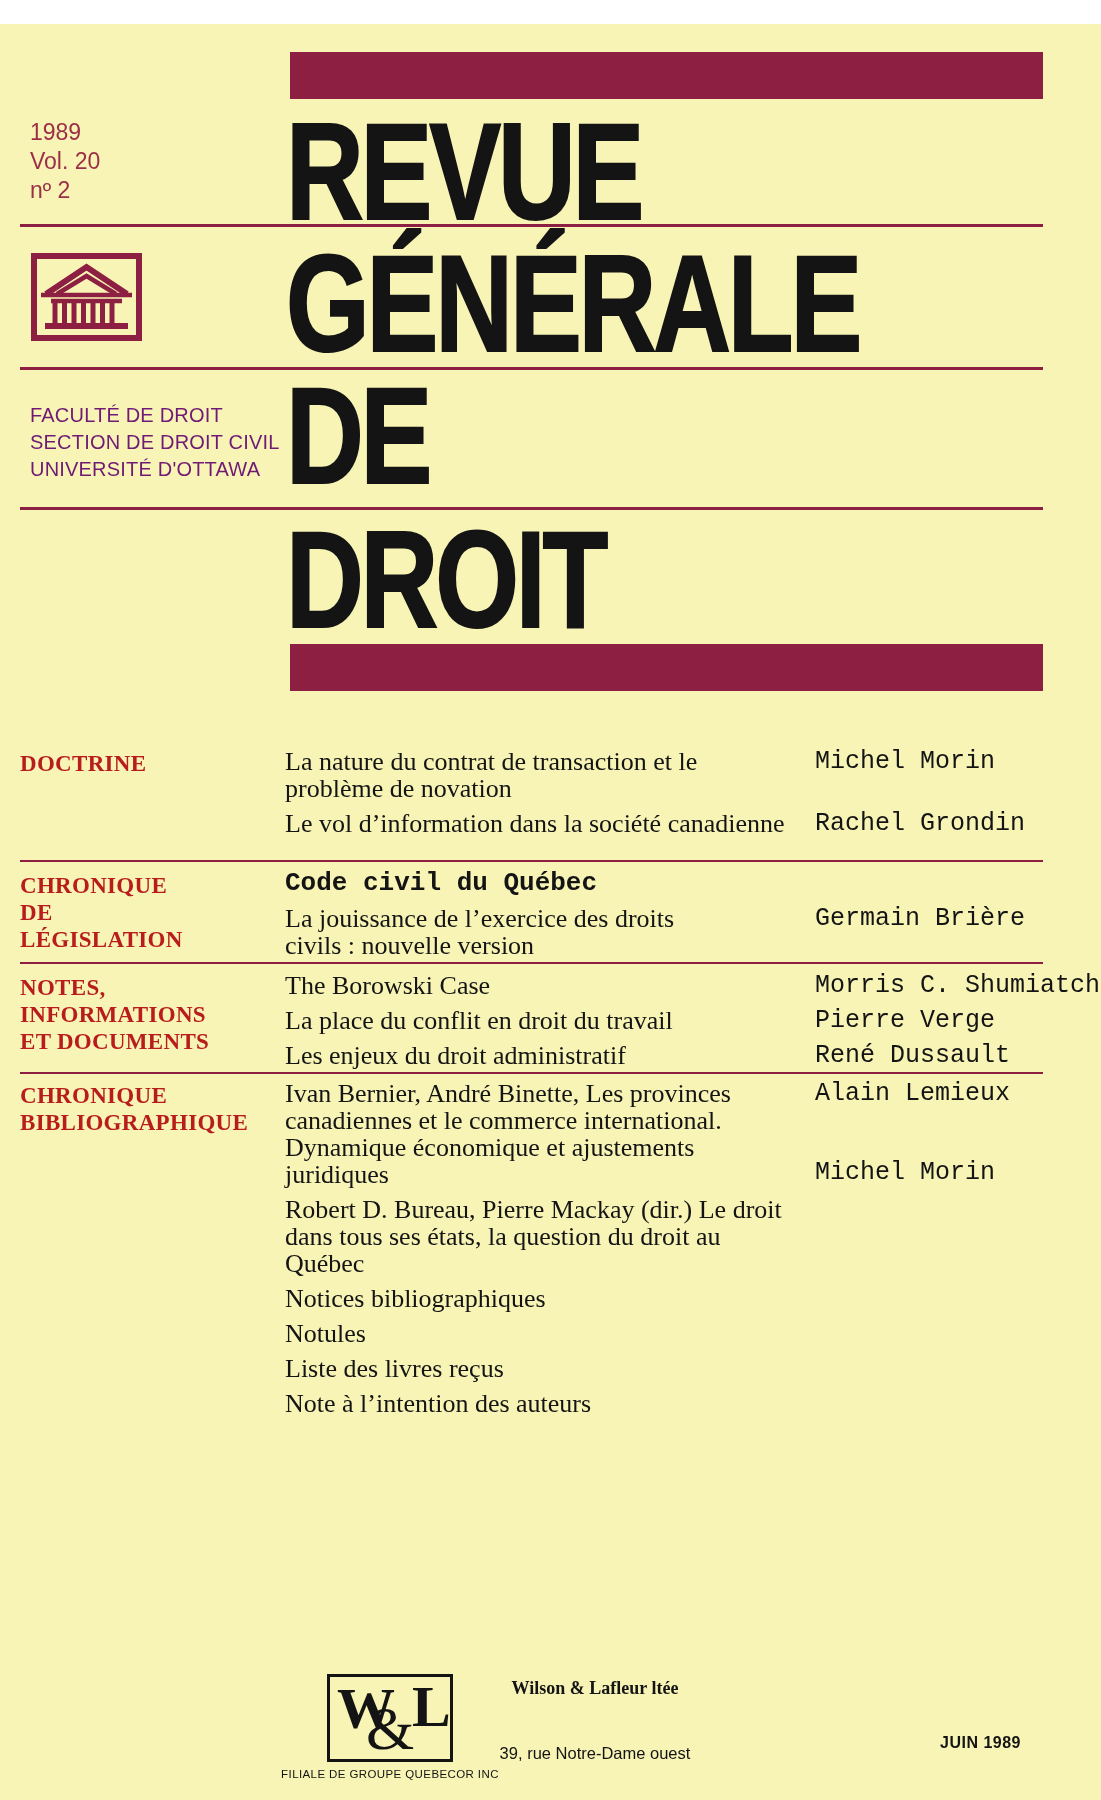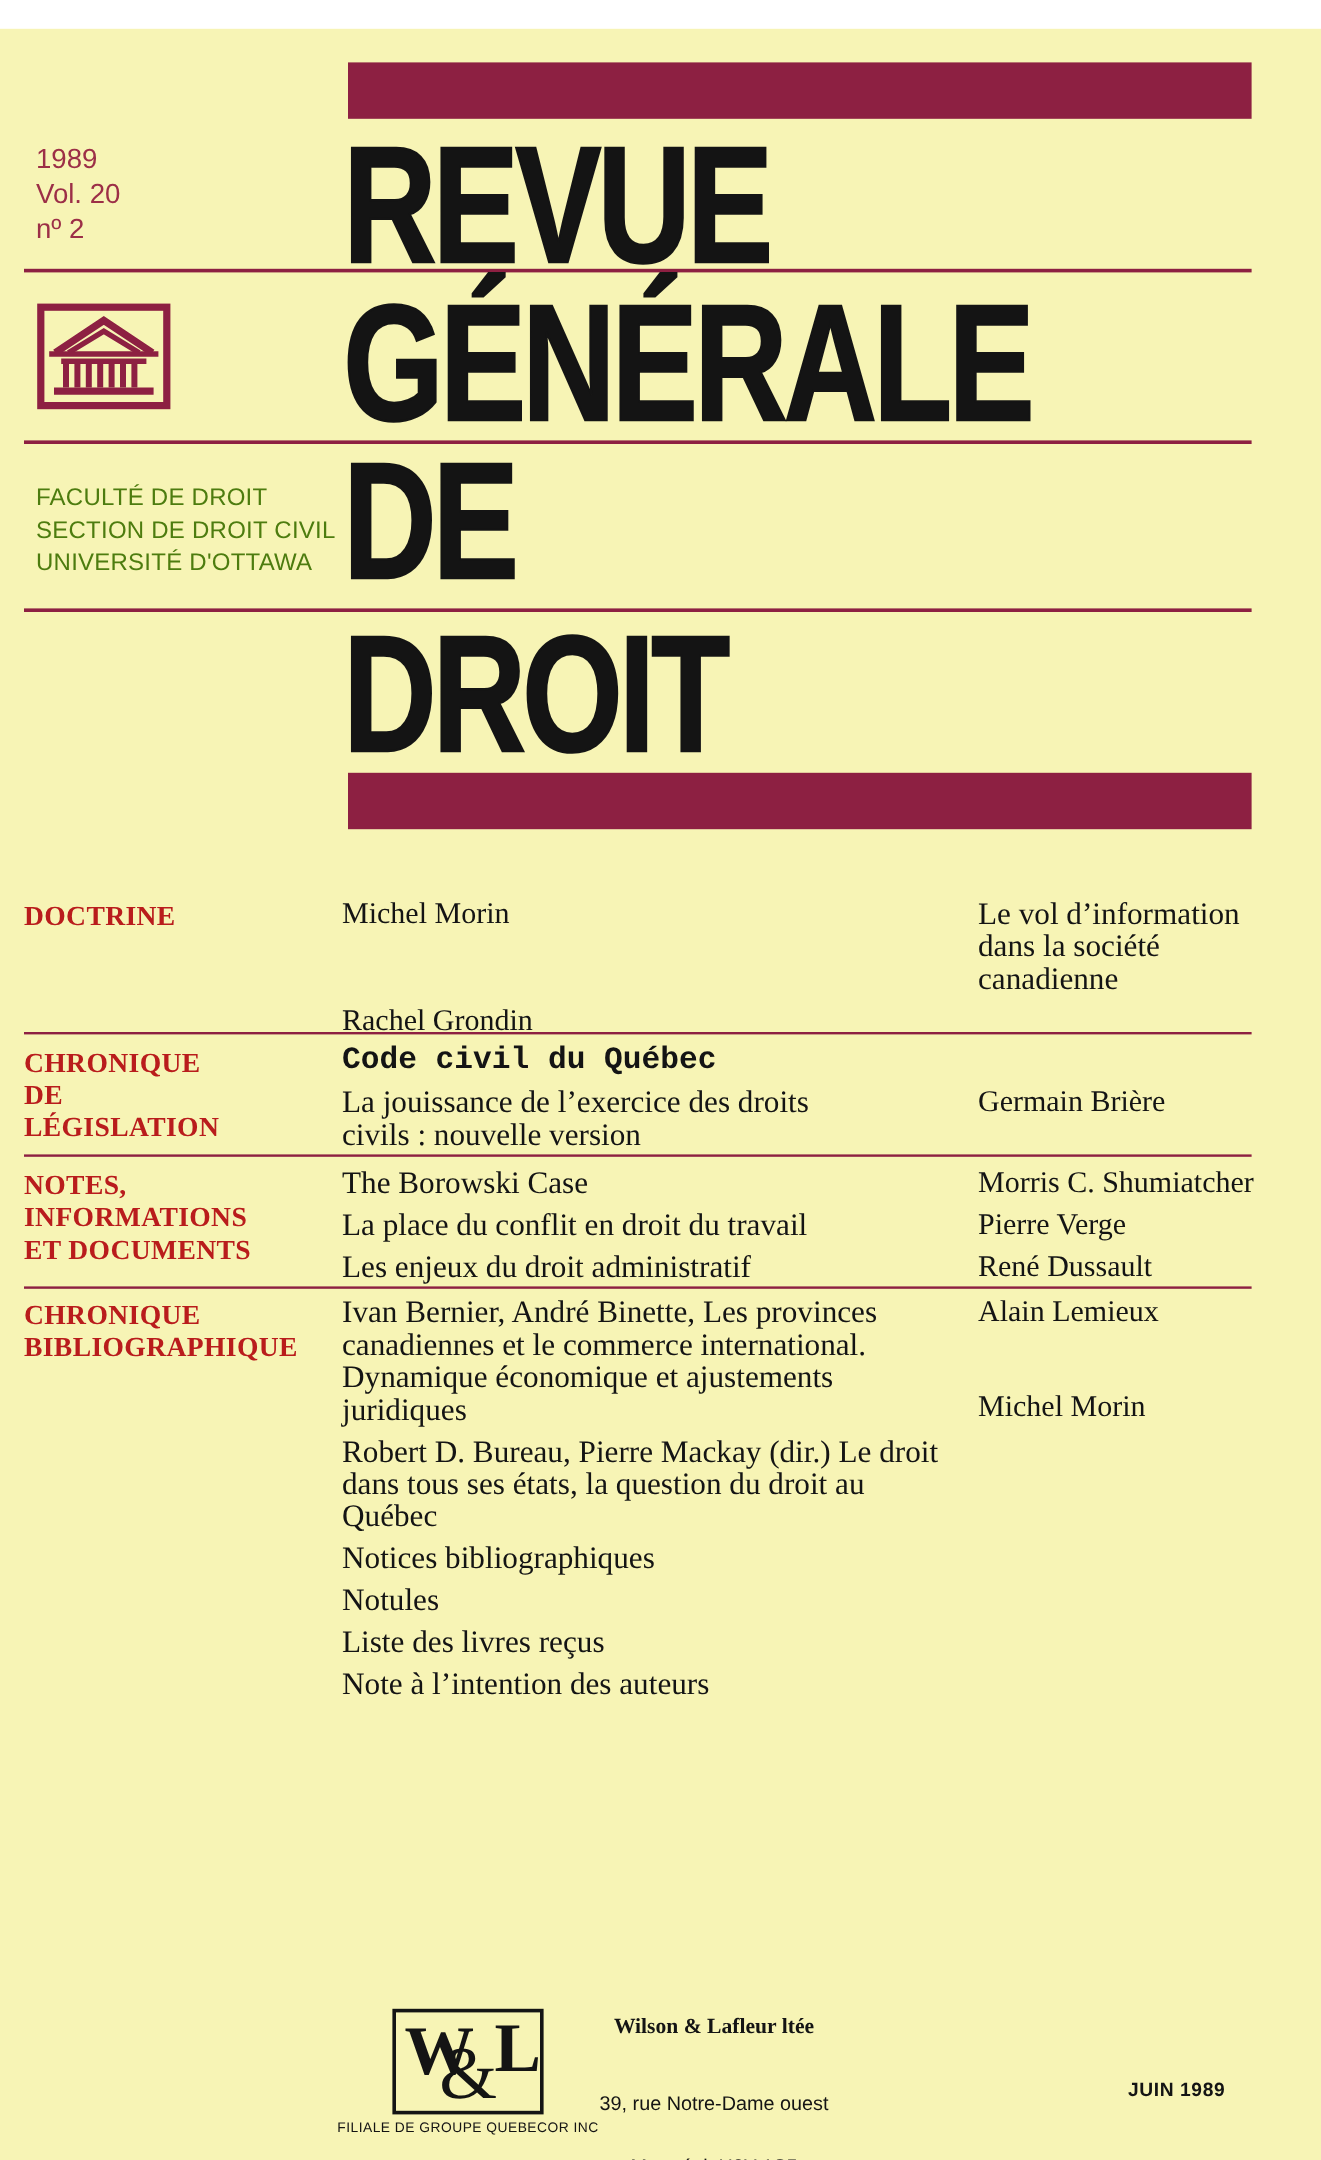--- a/index.html
+++ b/index.html
@@ -6,39 +6,39 @@
   .cover{
     position:relative;width:1101px;height:1800px;
     background:#f7f4b5;overflow:hidden;
     font-family:"Liberation Sans",sans-serif;
     margin-top:24px;
   }
   .bar{position:absolute;left:290px;width:753px;height:47px;background:#8d2042;}
   .rule{position:absolute;left:20px;width:1023px;height:3px;background:#8d2042;}
   .meta{position:absolute;left:30px;top:94px;font-size:23px;line-height:29px;color:#9c2f47;}
   .logo-box{position:absolute;left:30px;top:228px;width:113px;height:90px;}
-  .affil{position:absolute;left:30px;top:378px;font-size:20px;line-height:27px;color:#4d7c0f;letter-spacing:.2px;}
+  .affil{position:absolute;left:30px;top:378px;font-size:20px;line-height:27px;color:#701a75;letter-spacing:.2px;}
   .title-line{
     position:absolute;left:286px;color:#141414;
     font-family:"Liberation Sans",sans-serif;font-weight:bold;
     font-size:138px;line-height:1;letter-spacing:-4px;
     transform:scaleX(.78);transform-origin:left top;
     -webkit-text-stroke:2px #141414;white-space:nowrap;
   }
   
   .sec{position:absolute;left:20px;width:1023px;font-family:"Liberation Serif",serif;}
   .sec .heading{
     position:absolute;left:0;top:2px;width:260px;
     font-weight:bold;font-size:23px;line-height:27px;color:#b91c1c;letter-spacing:.3px;
   }
   .entries{
     margin-left:265px;display:grid;grid-template-columns:530px 228px;
     row-gap:8px;font-size:26px;line-height:27px;color:#141414;align-items:start;
   }
-  .entries .author{font-size:25px;white-space:nowrap;}
+  .entries .author{font-size:25px;white-space:nowrap;font-family:Liberation Mono, monospace;}
   .bold{font-weight:bold;font-family:Liberation Mono, monospace;}
   .it{}
   .author-gap{margin-top:52px;}
   
   .wl-box{position:absolute;left:327px;top:1650px;width:126px;height:88px;border:3px solid #141414;box-sizing:border-box;font-family:"Liberation Serif",serif;color:#141414;}
   .wl-box span{position:absolute;}
   .wl-w{left:7px;top:-2px;font-size:58px;font-weight:bold;}
   .wl-amp{left:36px;top:16px;font-size:62px;}
   .wl-l{left:82px;top:-4px;font-size:58px;font-weight:bold;}
   .wl-caption{position:absolute;left:272px;top:1744px;width:236px;text-align:center;font-size:11.5px;letter-spacing:.4px;color:#141414;}
@@ -88,20 +88,24 @@
 
   <div class="rule" style="top:836px;height:2px;"></div>
   <div class="rule" style="top:938px;height:2px;"></div>
   <div class="rule" style="top:1048px;height:2px;"></div>
 
   <div class="sec" style="top:724px;">
     <div class="heading">
       <div>DOCTRINE</div>
     </div>
     <div class="entries">
+      <div>
+        <div>La nature du contrat de transaction et le</div>
+        <div>problème de novation</div>
+      </div>
       <div class="author">Michel Morin</div>
       <div>Le vol d’information dans la société canadienne</div>
       <div class="author">Rachel Grondin</div>
     </div>
   </div>
 
   <div class="sec" style="top:846px;">
     <div class="heading">
       <div>CHRONIQUE</div>
       <div>DE</div>

